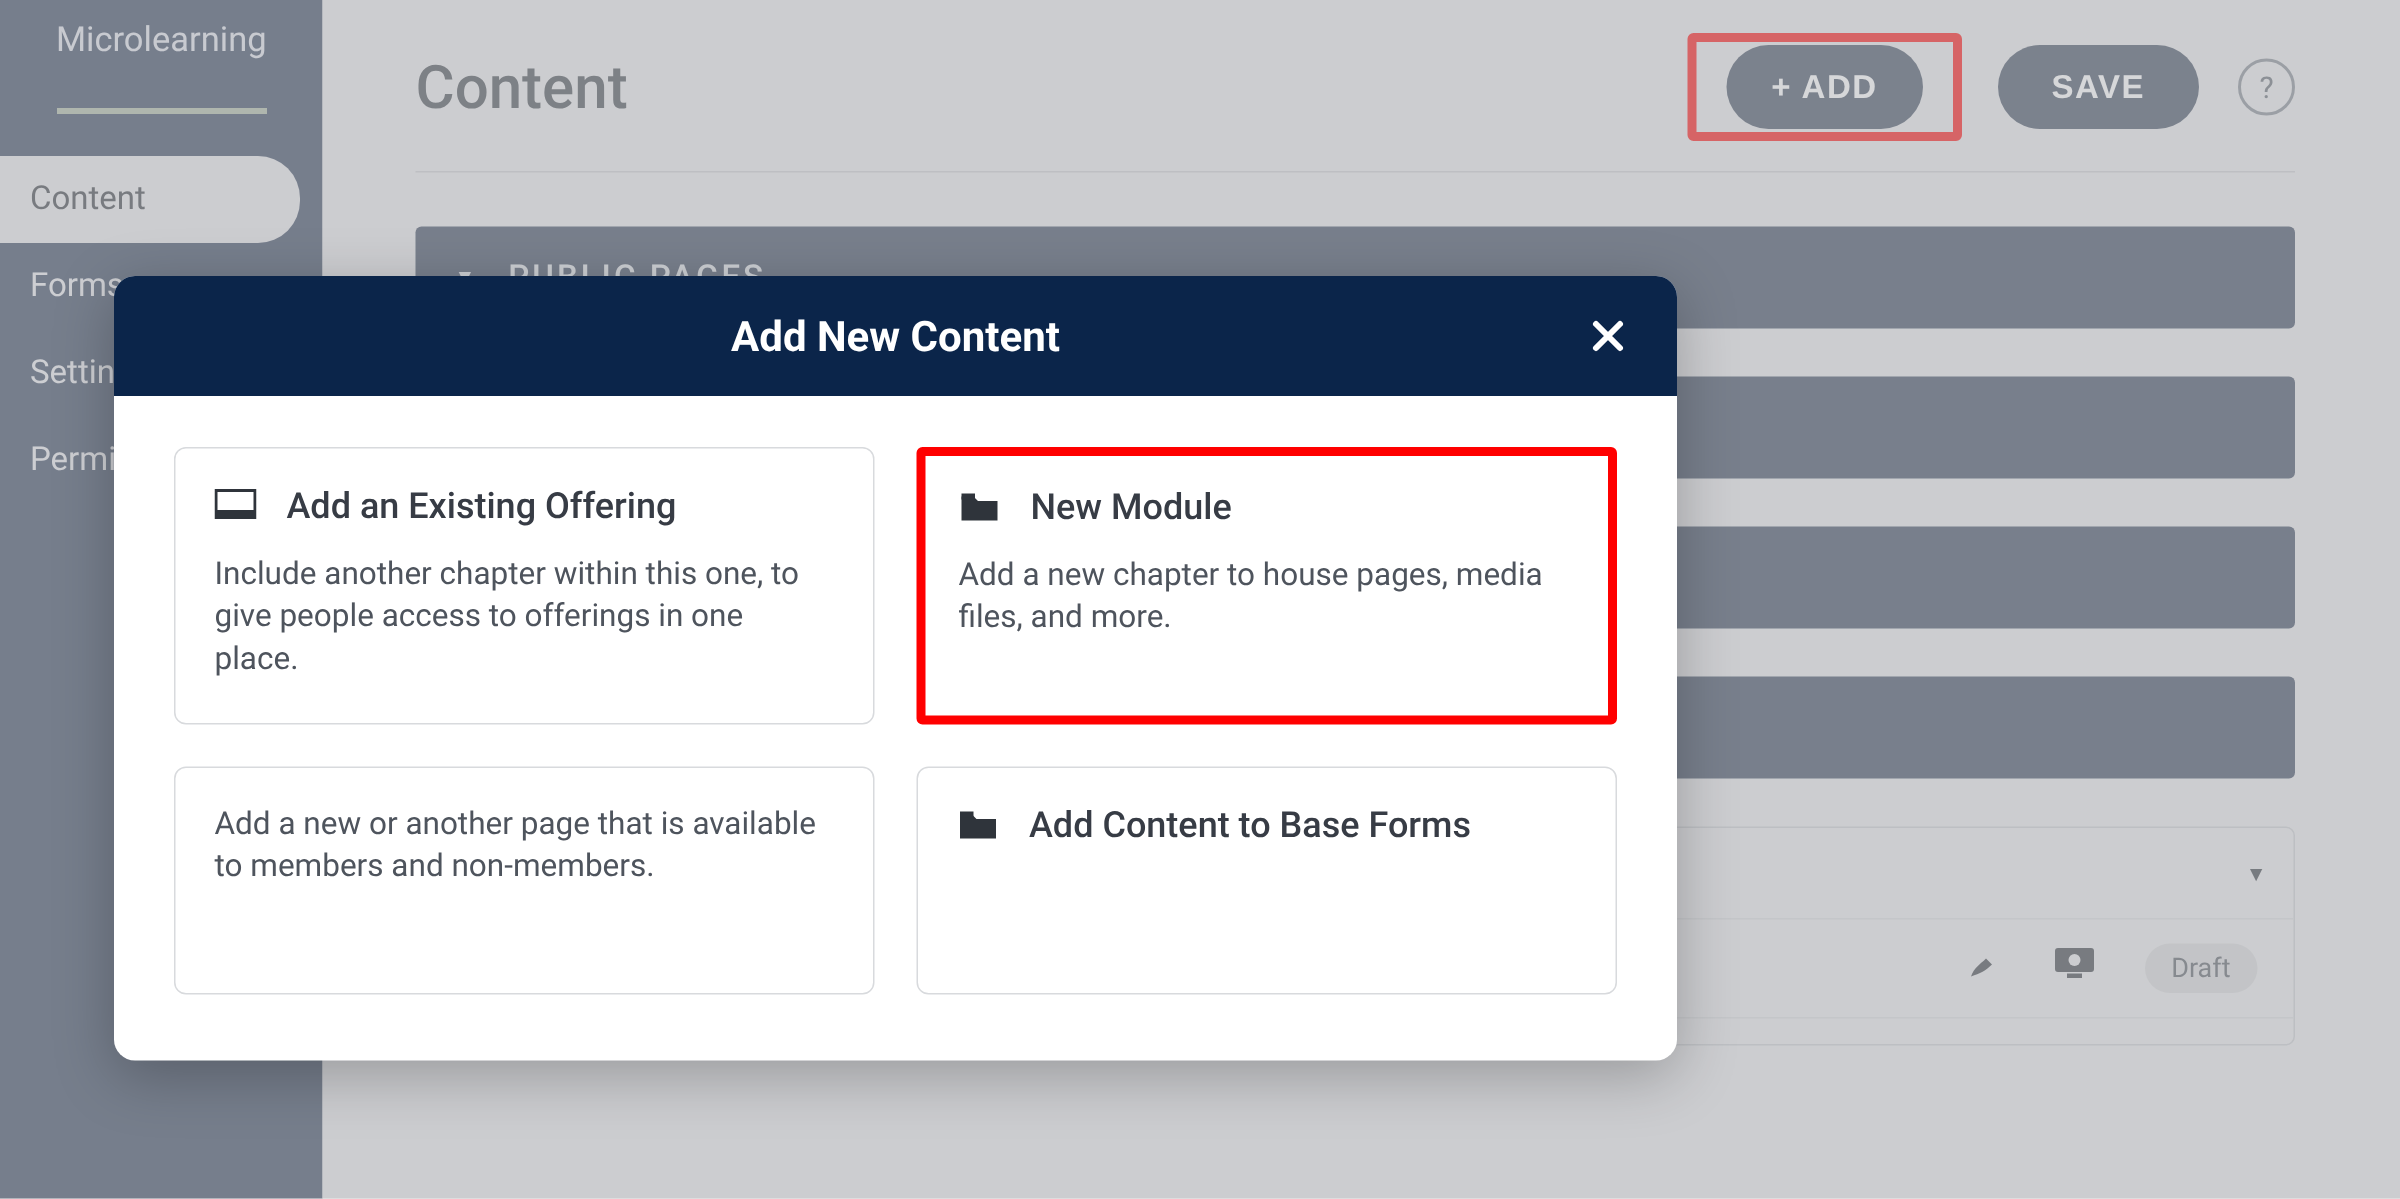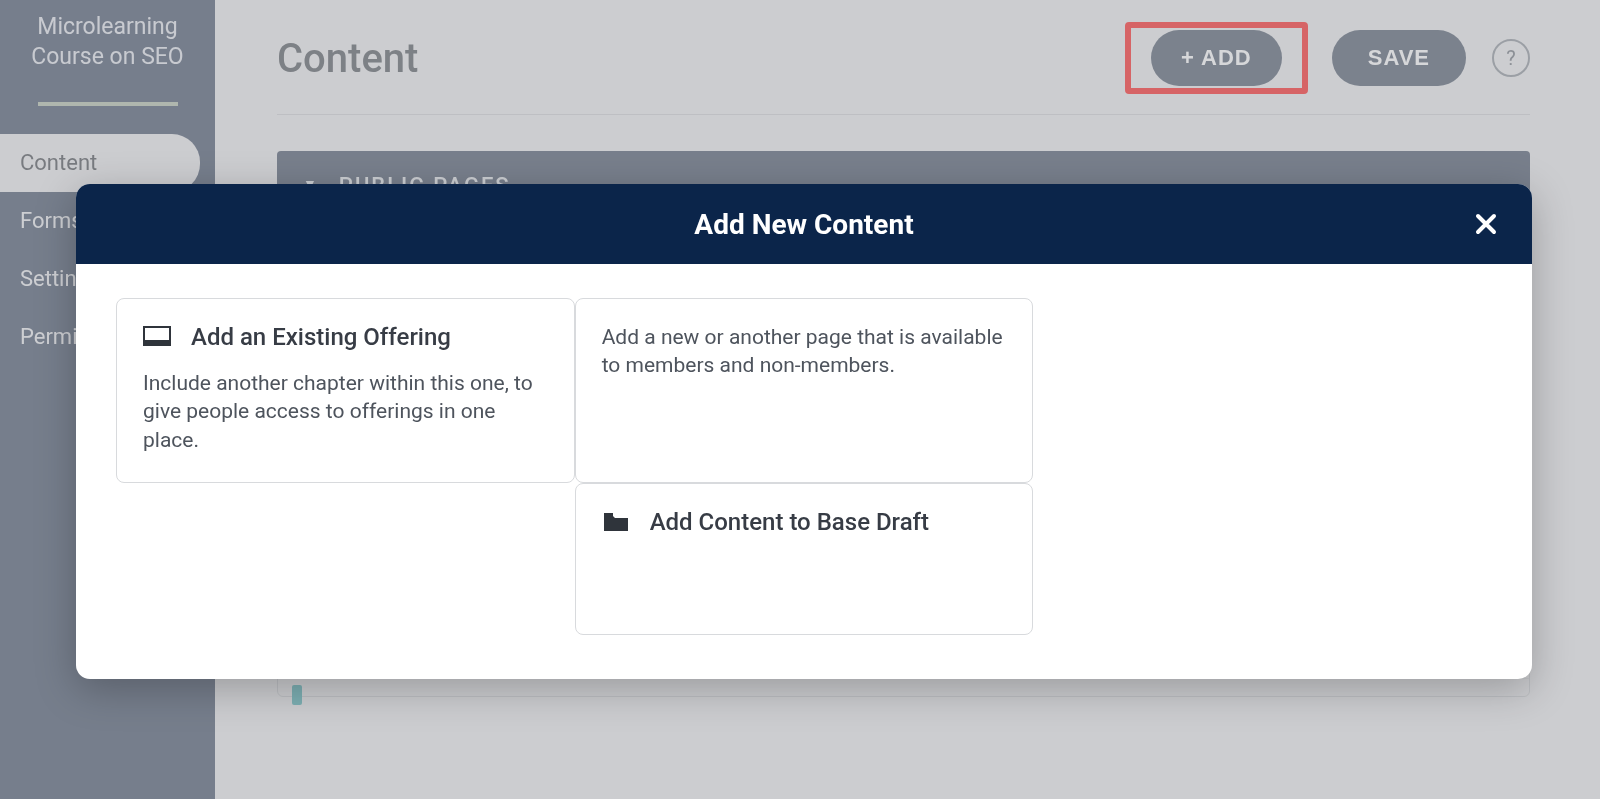--- a/index.html
+++ b/index.html
@@ -40,47 +40,46 @@
   .module-item .item-title { font-size: 22px; color: #4c525b; }
   .module-item .item-actions { margin-left:auto; display:flex; align-items:flex-start; gap: 32px; }
   .pill { background:#d5d6d8; color:#4f545c; border-radius: 18px; padding: 6px 18px; font-size: 18px; }
   .module-next { height: 18px; border-top:1px solid #d7d9dc; position:relative; }
   .module-next .accent { position:absolute; left:14px; top:6px; height:20px; width:10px; background:#3aa7aa; border-radius:2px; }
 
   
   .overlay { position:absolute; inset:0; background: rgba(180,182,186,0.55); }
 
   
-  .modal { position: absolute; top: 184px; left: 76px; width: 1456px; background: #fff; border-radius: 14px; overflow: hidden; box-shadow: 0 10px 40px rgba(0,0,0,0.25); }
+  .modal { position: absolute; top: 184px; left: 76px; width: 1042px; background: #fff; border-radius: 14px; overflow: hidden; box-shadow: 0 10px 40px rgba(0,0,0,0.25); }
   .modal-header { background: #0b254a; color: #fff; height: 80px; display:flex; align-items:center; justify-content:center; position:relative; }
   .modal-title { font-size: 28px; font-weight: 700; }
   .modal-close { position:absolute; right: 34px; top: 50%; transform: translateY(-50%); color:#fff; cursor:pointer; }
   .modal-body { padding: 34px 40px 44px; }
-  .card-grid { display:grid; grid-template-columns: repeat(3, 1fr); }
+  .card-grid { display:grid; grid-template-columns: repeat(2, 1fr); gap: 28px; }
   .card { border: 1px solid #d8dadd; border-radius: 8px; padding: 24px 26px 28px; background:#fff; cursor: pointer; }
   .card.highlight { border: 6px solid #ff0000; border-radius: 4px; padding: 20px 22px 24px; }
   .card-title-row { display:flex; align-items:center; gap: 20px; margin-bottom: 18px; }
   .card-title { font-size: 24px; font-weight: 500; color: #373c45; }
   .card-desc { font-size: 21px; line-height: 1.35; color: #4e545d; }
   .card-grid .col2-row2 { grid-column: 2; }
 
   
   svg { display:block; }
 
   
 </style>
 </head>
 <body>
 
 <div class="app">
 
   <aside class="sidebar">
     <div class="sidebar-title">
       <div>Microlearning</div>
-      <div>Course on SEO</div>
     </div>
     <div class="sidebar-divider"></div>
 
     <div class="sidebar-item active">
       <span>Content</span>
     </div>
     <div class="sidebar-item">
       <span>Forms</span>
     </div>
     <div class="sidebar-item">
@@ -179,34 +178,46 @@
               <svg width="28" height="22" viewBox="0 0 28 22">
                   <rect x="1" y="1" width="26" height="18" fill="none" stroke="#2f343b" stroke-width="2"></rect>
                   <rect x="1" y="14" width="26" height="5" fill="#2f343b"></rect>
                 </svg>
             </span>
             <span class="card-title">Add an Existing Offering</span>
           </div>
           <div class="card-desc">Include another chapter within this one, to give people access to offerings in one place.</div>
         </div>
 
+        <div class="card highlight">
+          <div class="card-title-row">
+            <span>
+              <svg width="28" height="22" viewBox="0 0 28 22">
+                  <path d="M2 4 h8 l3 3 h13 v13 H2 Z" fill="#2f343b"></path>
+                  <rect x="2" y="2" width="9" height="4" fill="#2f343b"></rect>
+                </svg>
+            </span>
+            <span class="card-title">New Module</span>
+          </div>
+          <div class="card-desc">Add a new chapter to house pages, media files, and more.</div>
+        </div>
 
         <div class="card">
           <div class="card-desc">Add a new or another page that is available to members and non-members.</div>
         </div>
 
         <div class="card col2-row2">
           <div class="card-title-row" style="margin-bottom:0;">
             <span>
               <svg width="28" height="22" viewBox="0 0 28 22">
                   <path d="M2 4 h8 l3 3 h13 v13 H2 Z" fill="#2f343b"></path>
                   <rect x="2" y="2" width="9" height="4" fill="#2f343b"></rect>
                 </svg>
             </span>
-            <span class="card-title">Add Content to Base Draft</span>
+            <span class="card-title">Add Content to Base Forms</span>
           </div>
           <div style="height:70px"></div>
         </div>
 
       </div>
     </div>
   </div>
 
 </div>
 

